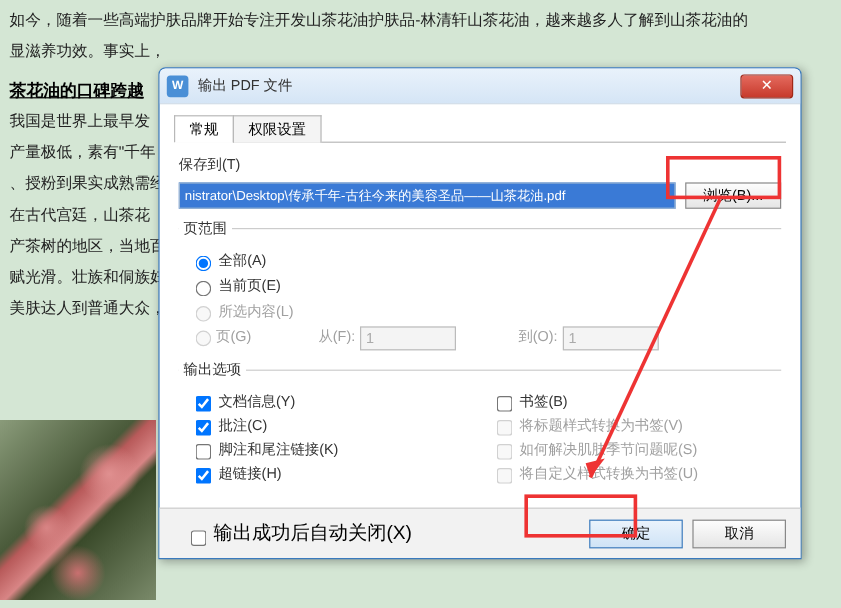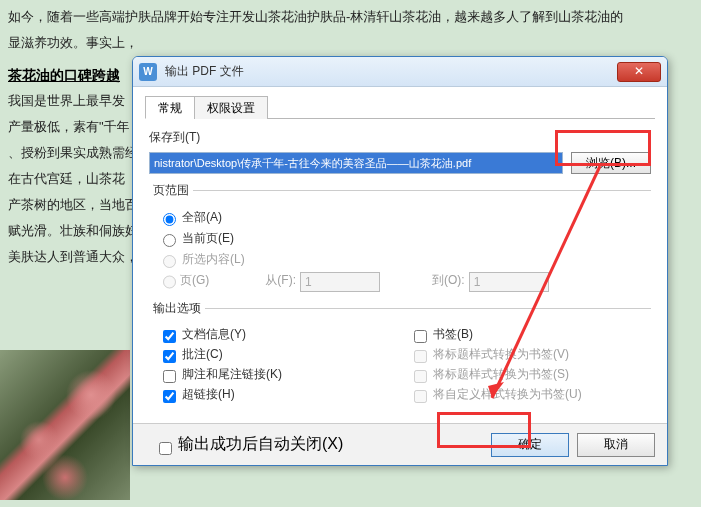--- a/index.html
+++ b/index.html
@@ -134,21 +134,21 @@
             <div class="chk-row">
                 <input type="checkbox" style="">
                 <span>书签(B)</span>
               </div>
             <div class="chk-row disabled">
                 <input type="checkbox" disabled="" style="">
                 <span>将标题样式转换为书签(V)</span>
               </div>
             <div class="chk-row disabled">
                 <input type="checkbox" disabled="" style="">
-                <span>将标题样式转换为书签(S)</span>
+                <span>如何解决肌肤季节问题呢(S)</span>
               </div>
             <div class="chk-row disabled">
                 <input type="checkbox" disabled="" style="">
                 <span>将自定义样式转换为书签(U)</span>
               </div>
           </div>
         </div>
       </fieldset>
     </div>
   </div>

